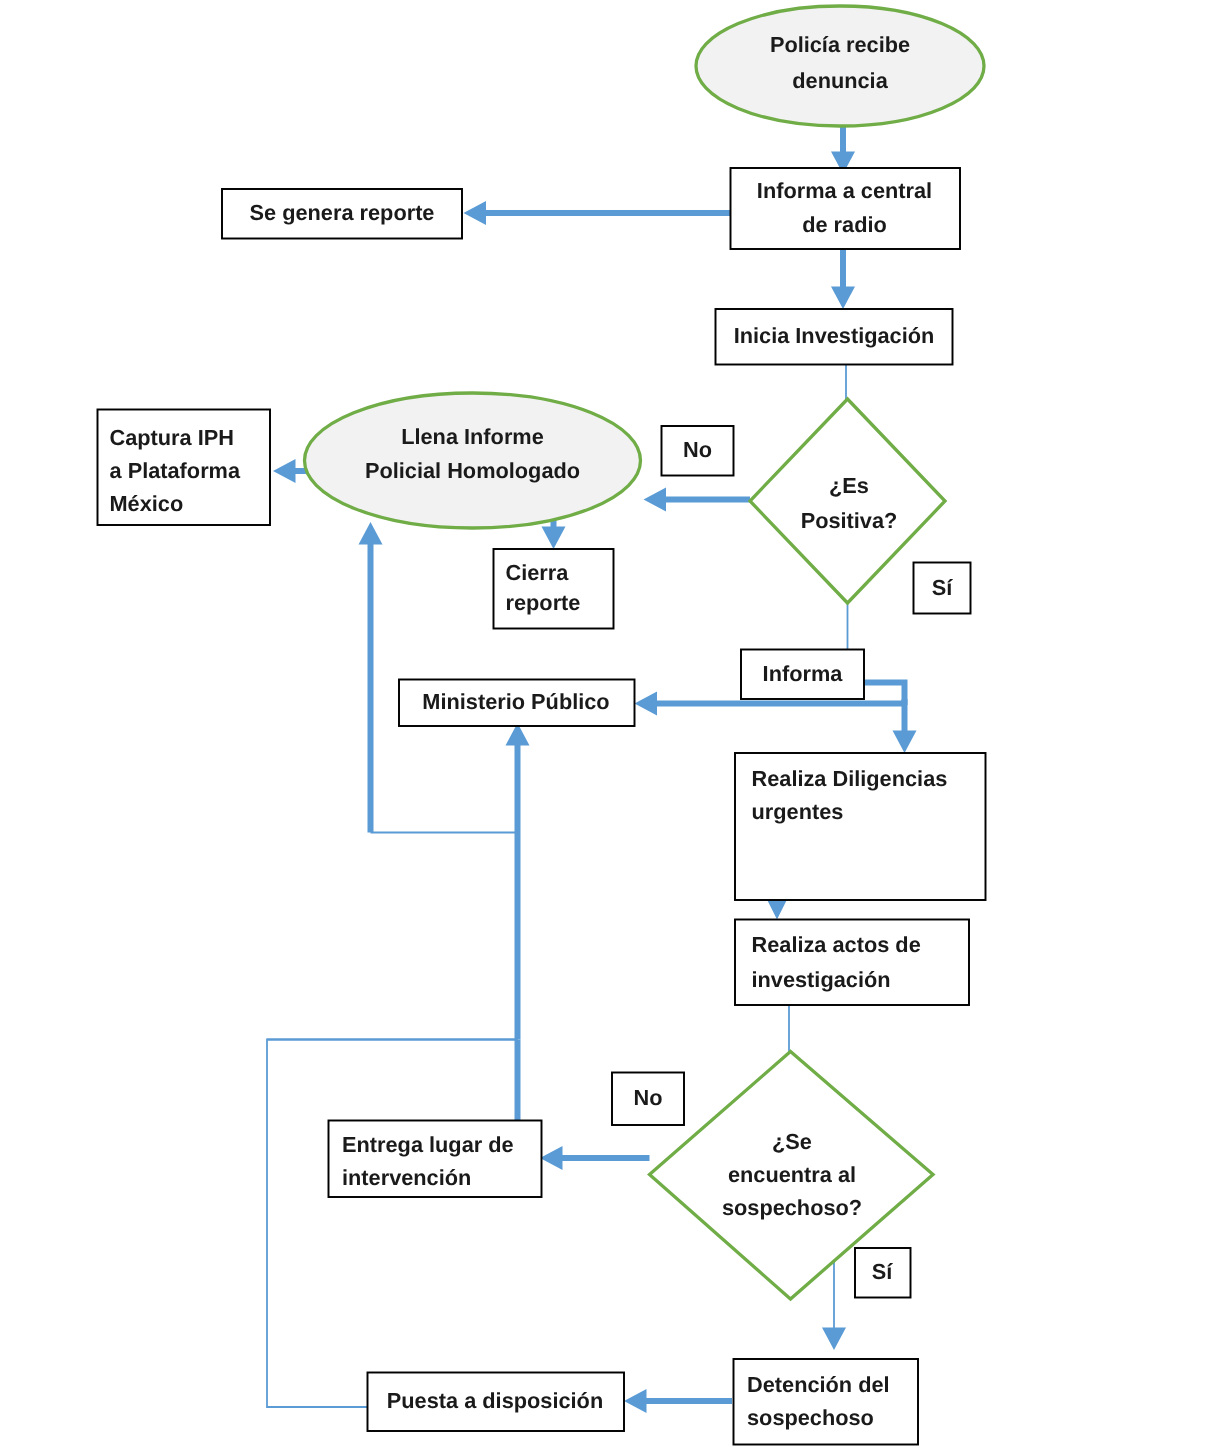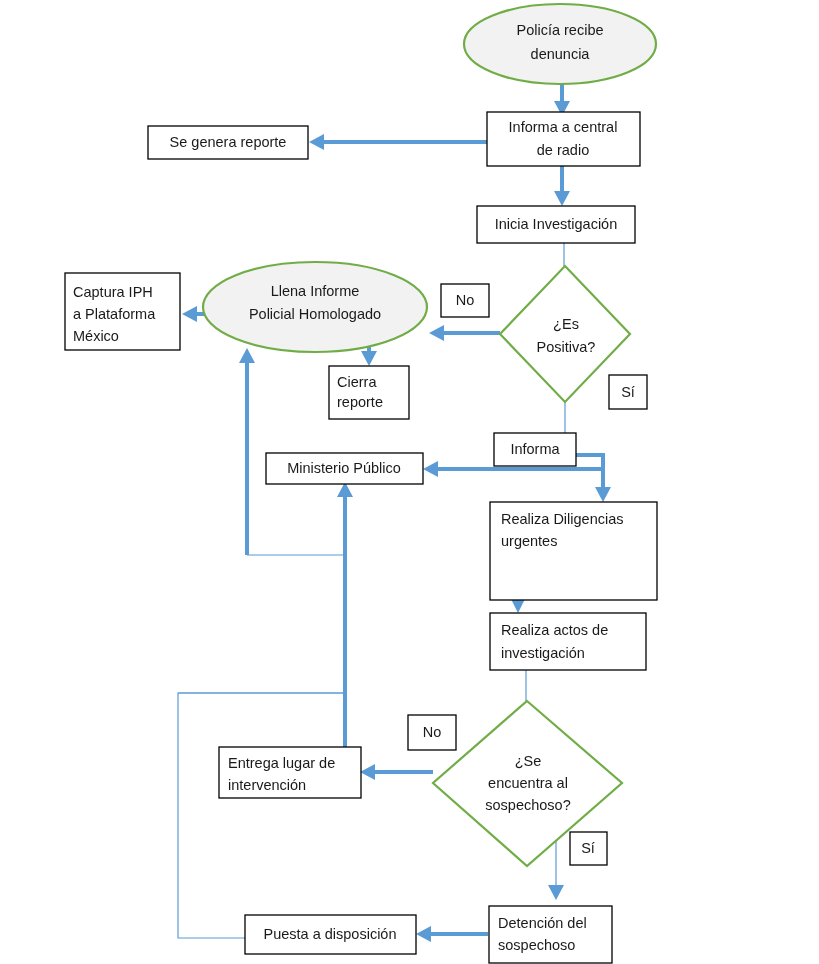--- a/index.html
+++ b/index.html
@@ -10,20 +10,21 @@
   body {
     width: 819px;
     height: 964px;
     font-family: "Liberation Sans", sans-serif;
     overflow: hidden;
   }
   #flow-root {
     position: relative;
     width: 819px;
     height: 960px;
+    font-weight: bold;
   }
   svg#flow-svg {
     position: absolute;
     top: 0;
     left: 0;
     width: 819px;
     height: 964px;
   }
   .node-rect {
     fill: #ffffff;

